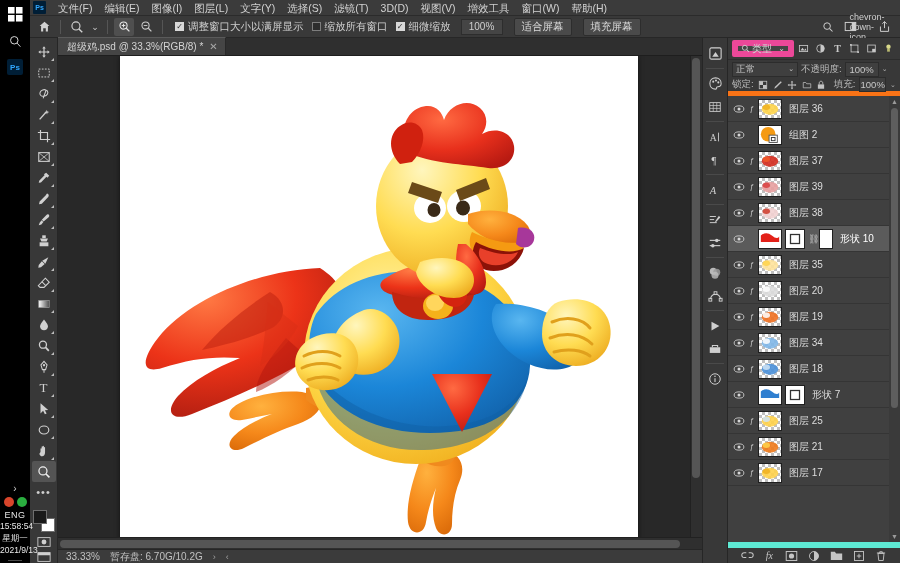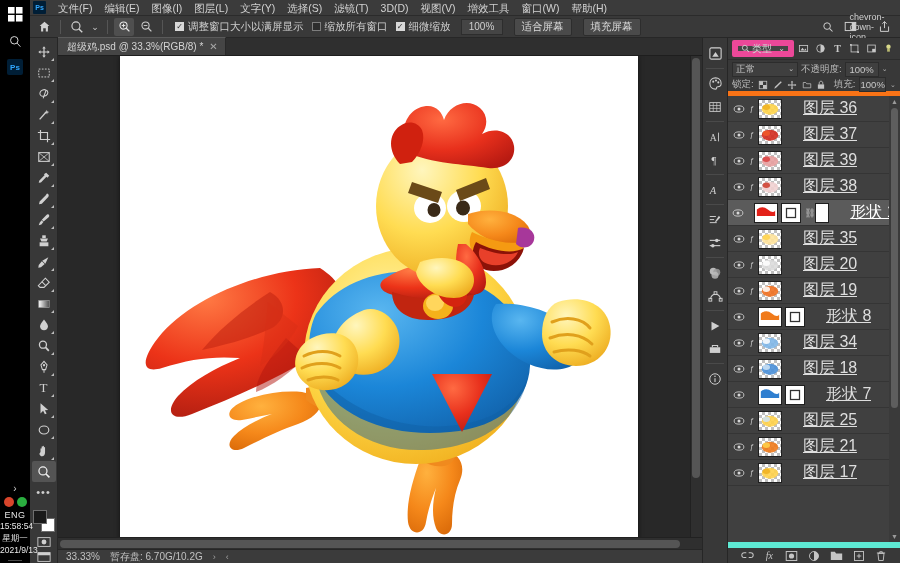--- a/index.html
+++ b/index.html
@@ -167,21 +167,21 @@
     width: 24px; height: 20px; border: 1px solid #1f1f1f; flex: 0 0 24px;
     background-image:
       linear-gradient(45deg, #bfbfbf 25%, transparent 25%, transparent 75%, #bfbfbf 75%),
       linear-gradient(45deg, #bfbfbf 25%, #fff 25%, #fff 75%, #bfbfbf 75%);
     background-size: 6px 6px; background-position: 0 0, 3px 3px;
     position: relative; overflow: hidden;
   }
   .thumb-box .art { position: absolute; inset: 0; }
   .mask-box { width: 20px; height: 20px; border: 1px solid #1f1f1f; background: #fff; flex: 0 0 20px; position: relative; overflow: hidden; }
   .link-ico { width: 8px; font-size: 9px; color: #cfcfcf; text-align: center; }
-  .layername { font-size: 16px; color: #dedede; margin-left: 18px; white-space: nowrap; overflow: hidden; text-decoration: underline; }
+  .layername { font-size: 10px; color: #dedede; margin-left: 4px; white-space: nowrap; overflow: hidden; }
   .layerrow.selected .layername { color: #fff; }
 
   .panelscroll { position: absolute; right: 0; top: 0; width: 11px; bottom: 0; background: #3a3a3a; }
   .panelscroll .up, .panelscroll .dn { height: 11px; display: flex; align-items: center; justify-content: center; color: #9a9a9a; font-size: 7px; }
   .panelscroll .thumb { position: absolute; left: 2px; top: 12px; width: 7px; height: 300px; background: #5e5e5e; border-radius: 4px; }
 
   .panelfooter { height: 21px; background: #383838; border-top: 6px solid #5eead4; display: flex; align-items: center; justify-content: space-around; padding: 0 8px; }
   .pf-ico { color: #c6c6c6; font-size: 11px; display: flex; align-items: center; justify-content: center; width: 16px; height: 16px; }
 
   svg { display: block; }
@@ -820,20 +820,38 @@
                 </span>
                 <span class="layername">图层 36</span>
               </div>
               <div class="layerrow">
                 <span class="eye">
                   <svg width="12" height="10" viewBox="0 0 16 12">
                     <ellipse cx="8" cy="6" rx="6.5" ry="4.2" fill="none" stroke="#d8d8d8" stroke-width="1.1"></ellipse>
                     <circle cx="8" cy="6" r="2" fill="#d8d8d8"></circle>
                   </svg>
                 </span>
+                <span class="fx-mark"></span>
+                <span class="thumb-box">
+                  <svg class="art" viewBox="0 0 24 20">
+                    <rect width="24" height="20" fill="#ffffff"></rect>
+                    <circle cx="10" cy="9" r="8" fill="#f59a12"></circle>
+                    <rect x="11" y="10" width="9" height="8" fill="#ffffff" stroke="#555" stroke-width="1"></rect>
+                    <rect x="13.5" y="12.5" width="4" height="3.5" fill="none" stroke="#333" stroke-width="1"></rect>
+                  </svg>
+                </span>
+                <span class="layername">组图 2</span>
+              </div>
+              <div class="layerrow">
+                <span class="eye">
+                  <svg width="12" height="10" viewBox="0 0 16 12">
+                    <ellipse cx="8" cy="6" rx="6.5" ry="4.2" fill="none" stroke="#d8d8d8" stroke-width="1.1"></ellipse>
+                    <circle cx="8" cy="6" r="2" fill="#d8d8d8"></circle>
+                  </svg>
+                </span>
                 <span class="fx-mark">ƒ</span>
                 <span class="thumb-box">
                   <svg class="art" viewBox="0 0 24 20">
                     <ellipse cx="12" cy="10" rx="9" ry="6" fill="#d32b1e" opacity="0.9"></ellipse>
                     <ellipse cx="8" cy="8" rx="4" ry="3" fill="#f15a29" opacity="0.85"></ellipse>
                   </svg>
                 </span>
                 <span class="layername">图层 37</span>
               </div>
               <div class="layerrow">
@@ -932,42 +950,20 @@
                   </svg>
                 </span>
                 <span class="fx-mark">ƒ</span>
                 <span class="thumb-box">
                   <svg class="art" viewBox="0 0 24 20">
                     <ellipse cx="12" cy="10" rx="9" ry="6" fill="#f07020" opacity="0.9"></ellipse>
                     <ellipse cx="8" cy="8" rx="4" ry="3" fill="#ffffff" opacity="0.85"></ellipse>
                   </svg>
                 </span>
                 <span class="layername">图层 19</span>
-              </div>
-              <div class="layerrow">
-                <span class="eye">
-                  <svg width="12" height="10" viewBox="0 0 16 12">
-                    <ellipse cx="8" cy="6" rx="6.5" ry="4.2" fill="none" stroke="#d8d8d8" stroke-width="1.1"></ellipse>
-                    <circle cx="8" cy="6" r="2" fill="#d8d8d8"></circle>
-                  </svg>
-                </span>
-                <span class="fx-mark"></span>
-                <span class="thumb-box">
-                  <svg class="art" viewBox="0 0 24 20">
-                    <rect width="24" height="20" fill="#ffffff"></rect>
-                    <path d="M2 6 Q8 1 14 6 T22 7 L22 13 L2 13 Z" fill="#f07a1a"></path>
-                  </svg>
-                </span>
-                <span class="mask-box">
-                  <svg viewBox="0 0 20 20">
-                    <rect width="20" height="20" fill="#fff"></rect>
-                    <rect x="5" y="5" width="10" height="10" fill="none" stroke="#333" stroke-width="1.4"></rect>
-                  </svg>
-                </span>
-                <span class="layername">形状 8</span>
               </div>
               <div class="layerrow">
                 <span class="eye">
                   <svg width="12" height="10" viewBox="0 0 16 12">
                     <ellipse cx="8" cy="6" rx="6.5" ry="4.2" fill="none" stroke="#d8d8d8" stroke-width="1.1"></ellipse>
                     <circle cx="8" cy="6" r="2" fill="#d8d8d8"></circle>
                   </svg>
                 </span>
                 <span class="fx-mark">ƒ</span>
                 <span class="thumb-box">

